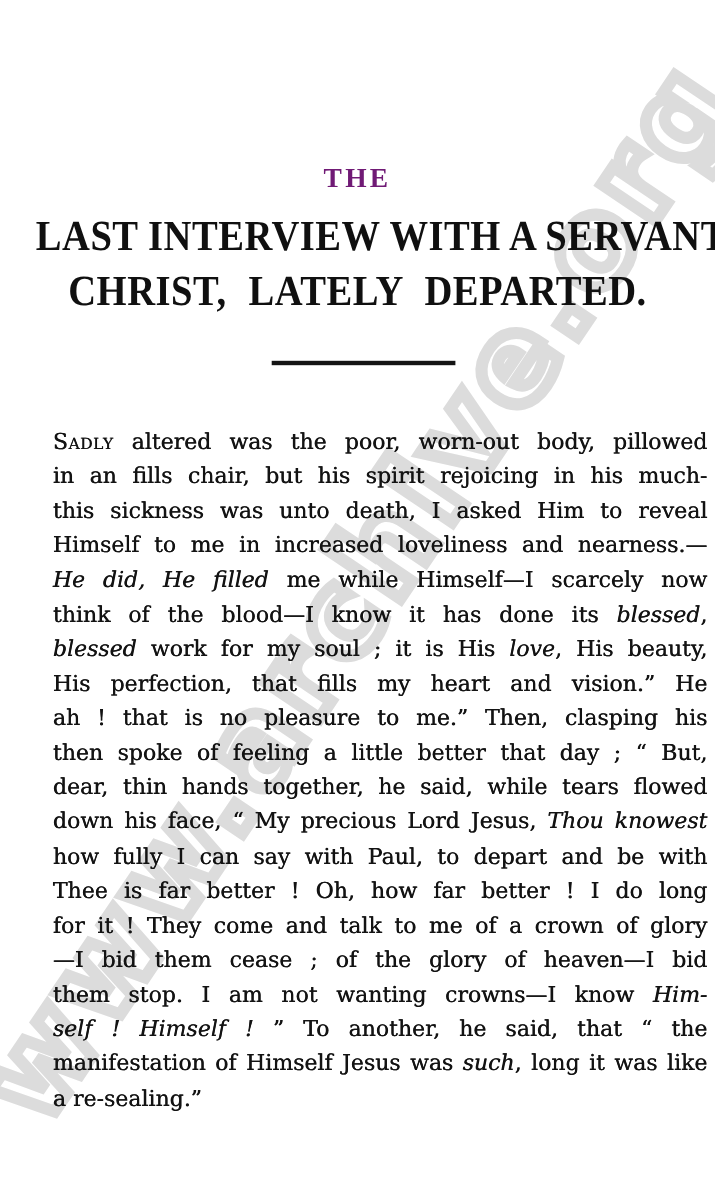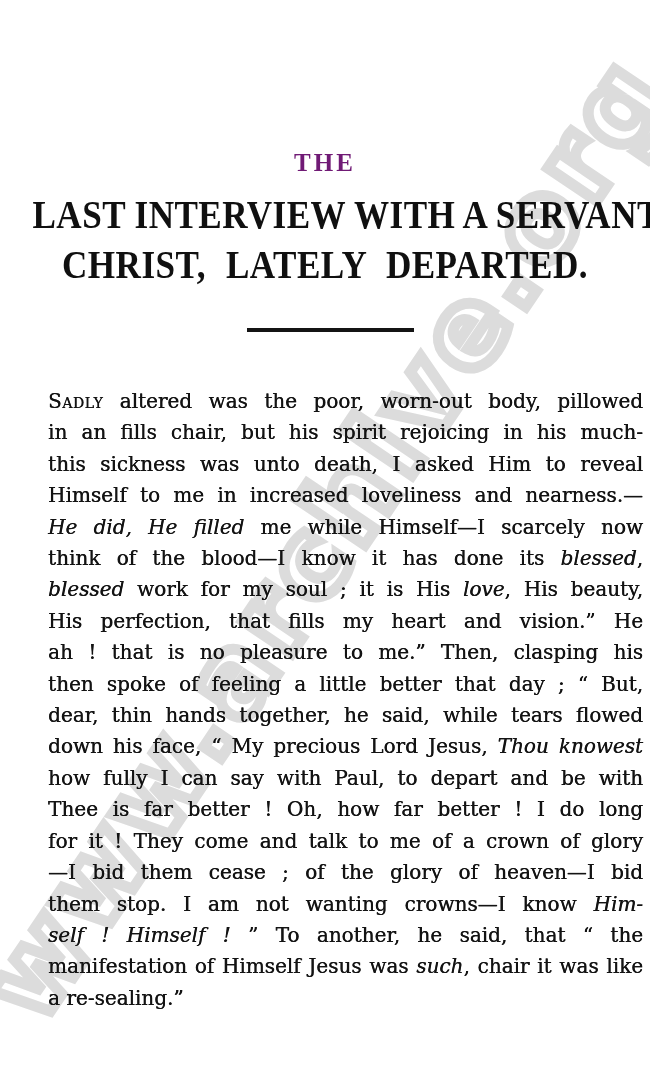--- a/index.html
+++ b/index.html
@@ -111,18 +111,18 @@
         <div class="line"><span>ah ! that is no pleasure to me.”  Then, clasping his</span></div>
         <div class="line"><span>then spoke of feeling a little better that day ; “ But,</span></div>
         <div class="line"><span>dear, thin hands together, he said, while tears flowed</span></div>
         <div class="line"><span>down his face, “ My precious Lord Jesus, </span><em>Thou knowest</em></div>
         <div class="line"><span>how fully I can say with Paul, to depart and be with</span></div>
         <div class="line"><span>Thee is far better !  Oh, how far better !  I do long</span></div>
         <div class="line"><span>for it !  They come and talk to me of a crown of glory</span></div>
         <div class="line"><span>—I bid them cease ; of the glory of heaven—I bid</span></div>
         <div class="line"><span>them stop.  I am not wanting crowns—I know </span><em>Him-</em></div>
         <div class="line"><em>self !  Himself ! </em><span>”  To another, he said, that “ the</span></div>
-        <div class="line"><span>manifestation of Himself Jesus was </span><em>such</em><span>, chair it was like</span></div>
+        <div class="line"><span>manifestation of Himself Jesus was </span><em>such</em><span>, long it was like</span></div>
         <div class="line line--last"><span>a re-sealing.”</span></div>
       </div>
 
   </div>
 </div>
 
 </body></html>

